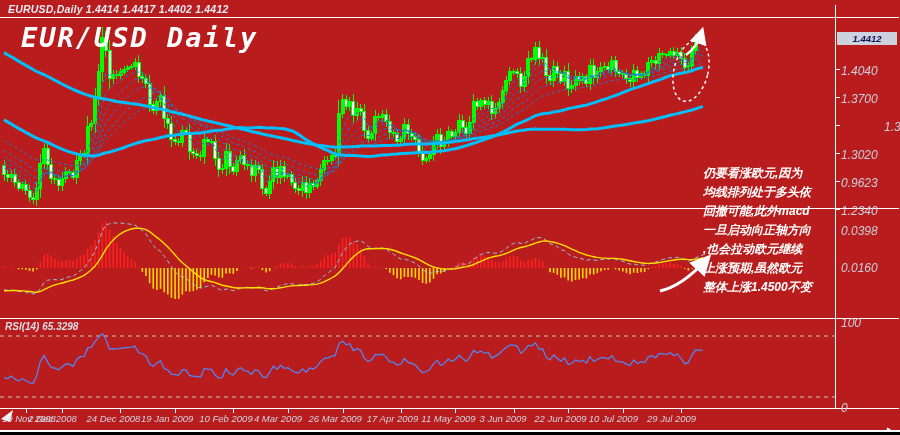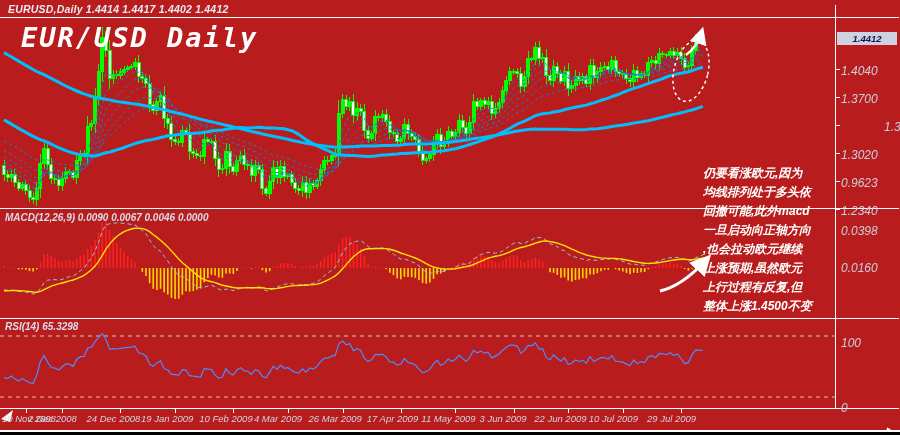--- a/index.html
+++ b/index.html
@@ -676,38 +676,37 @@
         <ellipse cx="691" cy="71" rx="17" ry="31" stroke-width="1.5" stroke-dasharray="3,3" transform="rotate(14 691 71)"></ellipse>
         <path d="M686,55 Q697,47 701,34" stroke-width="2.5" marker-end="url(#arrowhead)"></path>
         <path d="M660,291 Q682,286 705,261" stroke-width="3" marker-end="url(#arrowhead)"></path>
         <path d="M1,419 L13,410 L10,422 Z" fill="#ffffff" stroke="none"></path>
       </g>
   </svg>
 
   <div class="quote-bar">EURUSD,Daily  1.4414 1.4417 1.4402 1.4412</div>
   <div class="watermark">EUR/USD Daily</div>
 
-  <div class="ind-label" id="macd-label">MACD(12,26,9) 0.0090 0.0067 0.0046 0.0000</div>
   <div class="ind-label" id="rsi-label">RSI(14) 65.3298</div>
 
   <div id="price-labels">
       <div class="axis-label" style="top: 64px;">1.4040</div>
       <div class="axis-label" style="top: 92px;">1.3700</div>
       <div class="axis-label" style="top: 120px; margin-left: 43px;">1.3360</div>
       <div class="axis-label" style="top: 148px;">1.3020</div>
       <div class="axis-label" style="top: 176px;">0.9623</div>
       <div class="axis-label" style="top: 204px;">1.2340</div>
     </div>
   <div class="cur-tag">1.4412</div>
   <div id="macd-scale">
       <div class="axis-label" style="top: 224px;">0.0398</div>
       <div class="axis-label" style="top: 261px;">0.0160</div>
     </div>
   <div id="rsi-scale">
-      <div class="axis-label" style="top: 316px; margin-top: 20px;">100</div>
+      <div class="axis-label" style="top: 316px;">100</div>
       <div class="axis-label" style="top: 401px;">0</div>
     </div>
   <div id="time-labels">
       <div class="time-label" style="left: 2px;">10 Nov 2008</div>
       <div class="time-label" style="left: 28.24px;">2 Dec 2008</div>
       <div class="time-label" style="left: 86.48px;">24 Dec 2008</div>
       <div class="time-label" style="left: 141.08px;">19 Jan 2009</div>
       <div class="time-label" style="left: 199.32px;">10 Feb 2009</div>
       <div class="time-label" style="left: 253.92px; text-align: center;">4 Mar 2009</div>
       <div class="time-label" style="left: 308.52px;">26 Mar 2009</div>
@@ -719,19 +718,18 @@
       <div class="time-label" style="left: 647.04px;">29 Jul 2009</div>
     </div>
 
   <div id="annotation">
       <div class="annotation-line">仍要看涨欧元,因为</div>
       <div class="annotation-line">均线排列处于多头依</div>
       <div class="annotation-line">回撤可能,此外macd</div>
       <div class="annotation-line">一旦启动向正轴方向</div>
       <div class="annotation-line">,也会拉动欧元继续</div>
       <div class="annotation-line">上涨预期,虽然欧元</div>
-      <div class="annotation-line">上行过程有反复,但</div>
       <div class="annotation-line">整体上涨1.4500不变</div>
     </div>
 
   <div class="bottom-strip"></div>
   <div class="scroll-chevron">▸</div>
 </div>
 
 </body></html>

